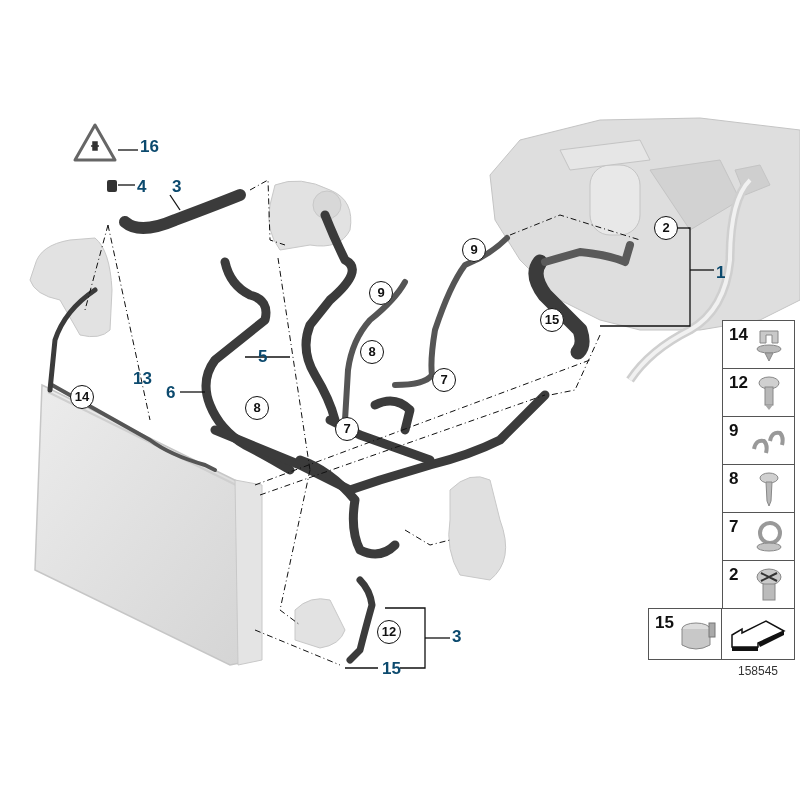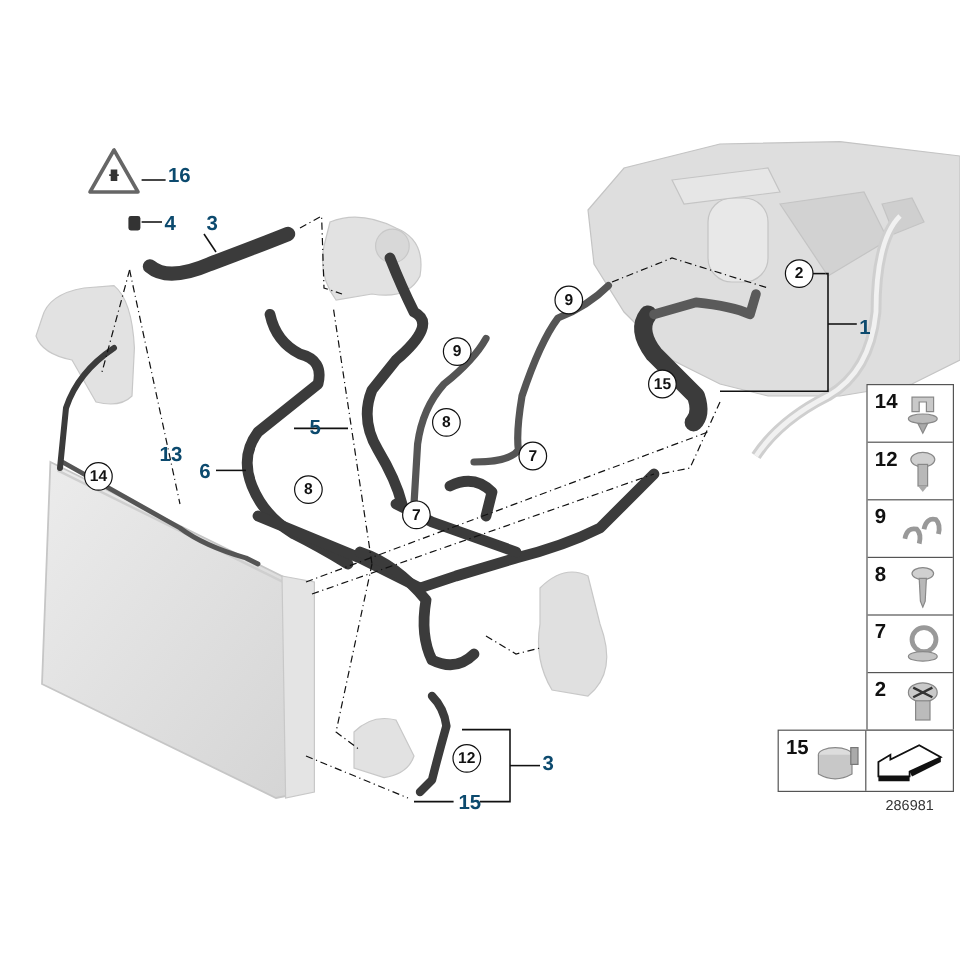--- a/index.html
+++ b/index.html
@@ -203,13 +203,13 @@
   </div>
   <div class="half" style="left:73px;width:72px;">
     <svg style="position:absolute;left:6px;top:6px;width:60px;height:38px;" viewBox="0 0 60 38">
         <path d="M4 20 L14 14 L14 18 L38 6 L56 16 L30 28 L30 32 L4 32 Z" fill="#fff" stroke="#111" stroke-width="1.5"></path>
         <path d="M4 32 L30 32 L30 36 L4 36 Z" fill="#111"></path>
         <path d="M56 16 L56 20 L32 32 L30 28 Z" fill="#111"></path>
       </svg>
   </div>
 </div>
 
-<div class="catalog">286981</div>
+<div class="catalog">158545</div>
 
 </body></html>

